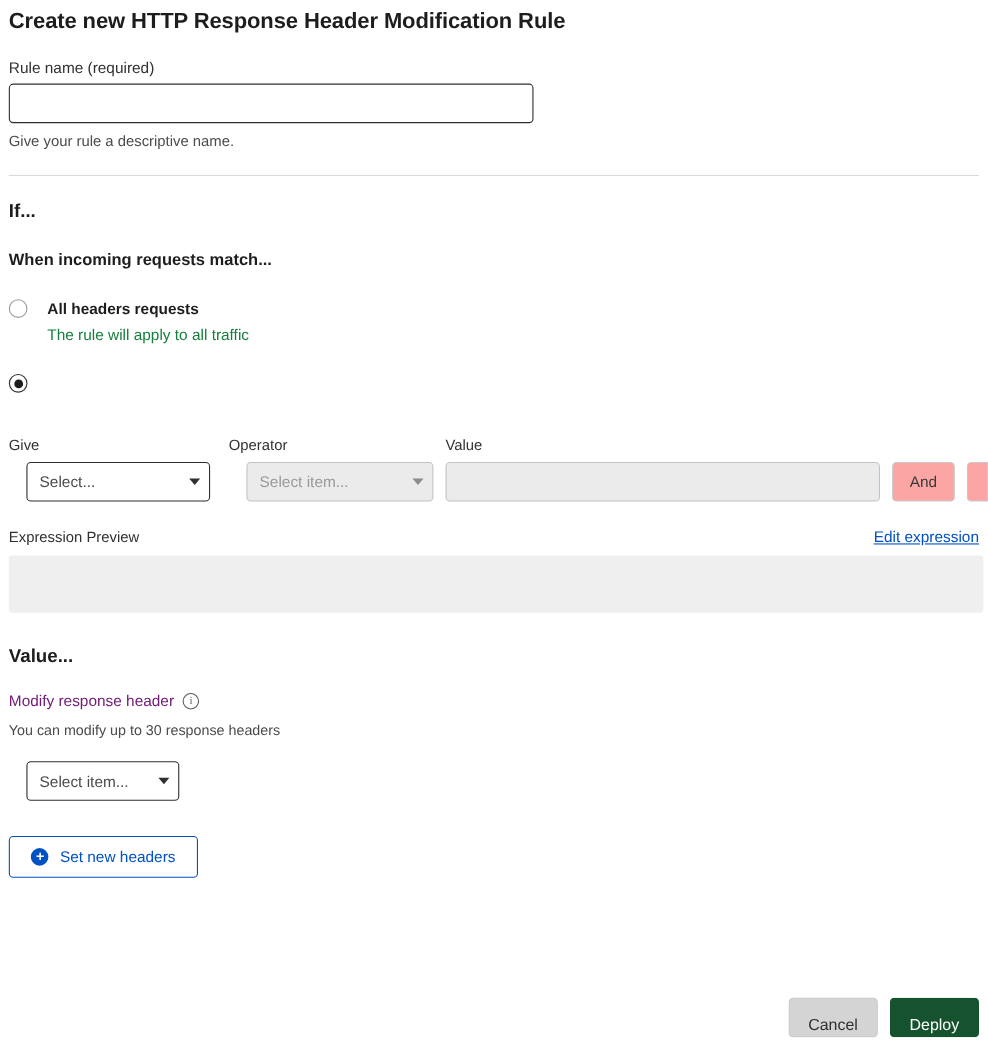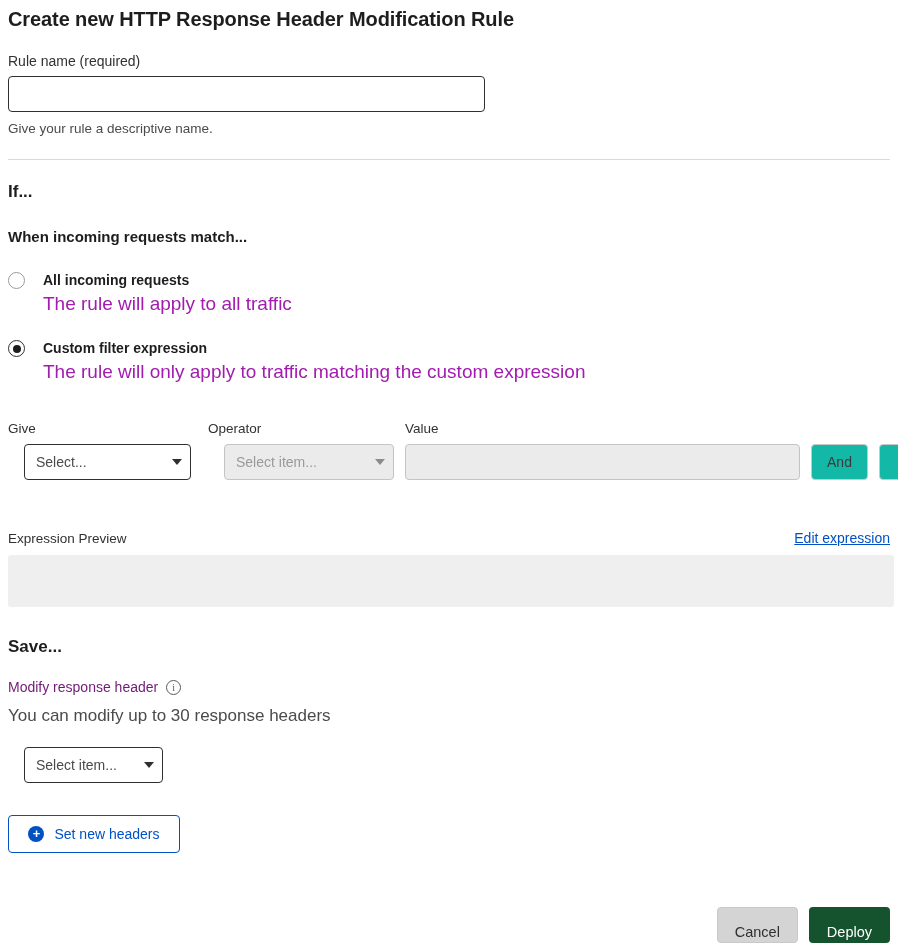--- a/index.html
+++ b/index.html
@@ -101,22 +101,22 @@
   .radio-text {
     margin-left: 18px;
   }
   .radio-title {
     font-size: 14px;
     font-weight: bold;
     color: #1d1d1d;
     line-height: 18px;
   }
   .radio-desc {
-    font-size: 19px;
-    color: #a21caf;
+    font-size: 14px;
+    color: #15803d;
     margin-top: 6px;
     line-height: 18px;
   }
   .filter-grid {
     margin-top: 40px;
     display: flex;
     align-items: flex-end;
   }
   .fg-col { display: flex; flex-direction: column; }
   .fg-label {
@@ -161,30 +161,30 @@
     font-size: 14px;
     padding: 0 10px;
     font-family: "Liberation Sans", sans-serif;
     outline: none;
   }
   .and-or-btn {
     height: 36px;
     min-width: 57px;
     border: 1px solid #c9c9c9;
     border-radius: 4px;
-    background: #14b8a6;
+    background: #fca5a5;
     color: #3a3a3a;
     font-size: 14px;
     font-family: "Liberation Sans", sans-serif;
     cursor: pointer;
   }
   .gap8 { width: 17px; flex: 0 0 17px; }
   .gap10 { width: 11px; flex: 0 0 11px; }
   .preview-head {
-    margin-top: 50px;
+    margin-top: 24px;
     display: flex;
     align-items: baseline;
   }
   .preview-label {
     font-size: 13.5px;
     color: #313131;
   }
   .edit-expression {
     margin-left: auto;
     font-size: 14px;
@@ -219,21 +219,21 @@
     border: 1px solid #5a5a5a;
     border-radius: 50%;
     color: #5a5a5a;
     font-size: 10px;
     line-height: 13px;
     text-align: center;
     font-family: "Liberation Serif", serif;
     cursor: pointer;
   }
   .modify-help {
-    font-size: 17px;
+    font-size: 13px;
     color: #4b4b4b;
     margin-top: 11px;
   }
   .header-select {
     margin-top: 21px;
     width: 139px;
   }
   .set-new-header {
     margin-top: 32px;
     width: 172px;
@@ -304,31 +304,27 @@
   <div class="help-text">Give your rule a descriptive name.</div>
 
   <hr class="divider">
 
   <div class="section-title">If...</div>
   <div class="subsection-title">When incoming requests match...</div>
 
   <div class="radio-row">
     <div class="radio-outer"></div>
     <div class="radio-text">
-      <div class="radio-title">All incoming requests</div>
+      <div class="radio-title">All headers requests</div>
       <div class="radio-desc">The rule will apply to all traffic</div>
     </div>
   </div>
 
   <div class="radio-row">
     <div class="radio-outer selected"></div>
-    <div class="radio-text">
-      <div class="radio-title">Custom filter expression</div>
-      <div class="radio-desc">The rule will only apply to traffic matching the custom expression</div>
-    </div>
   </div>
 
   <div class="filter-grid">
     <div class="fg-col">
       <div class="fg-label">Give</div>
       <div class="select-box field-select">
         <span>Select...</span>
         <span class="caret"></span>
       </div>
     </div>
@@ -358,21 +354,21 @@
 
     <button class="and-or-btn">Or</button>
   </div>
 
   <div class="preview-head">
     <span class="preview-label">Expression Preview</span>
     <span class="edit-expression">Edit expression</span>
   </div>
   <div class="preview-box"></div>
 
-  <div class="then-title">Save...</div>
+  <div class="then-title">Value...</div>
 
   <div class="modify-row">
     <span class="modify-label">Modify response header</span>
     <span class="info-icon">i</span>
   </div>
   <div class="modify-help">You can modify up to 30 response headers</div>
 
   <div class="select-box header-select">
     <span>Select item...</span>
     <span class="caret"></span>

